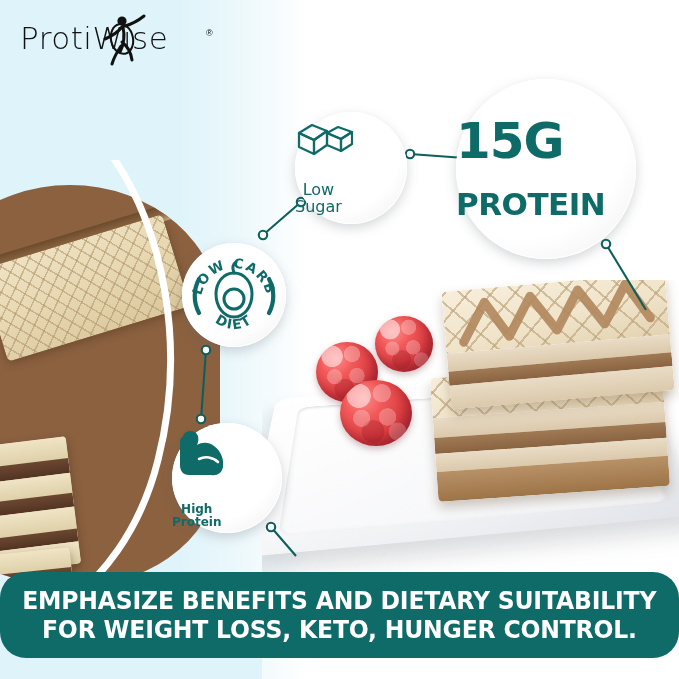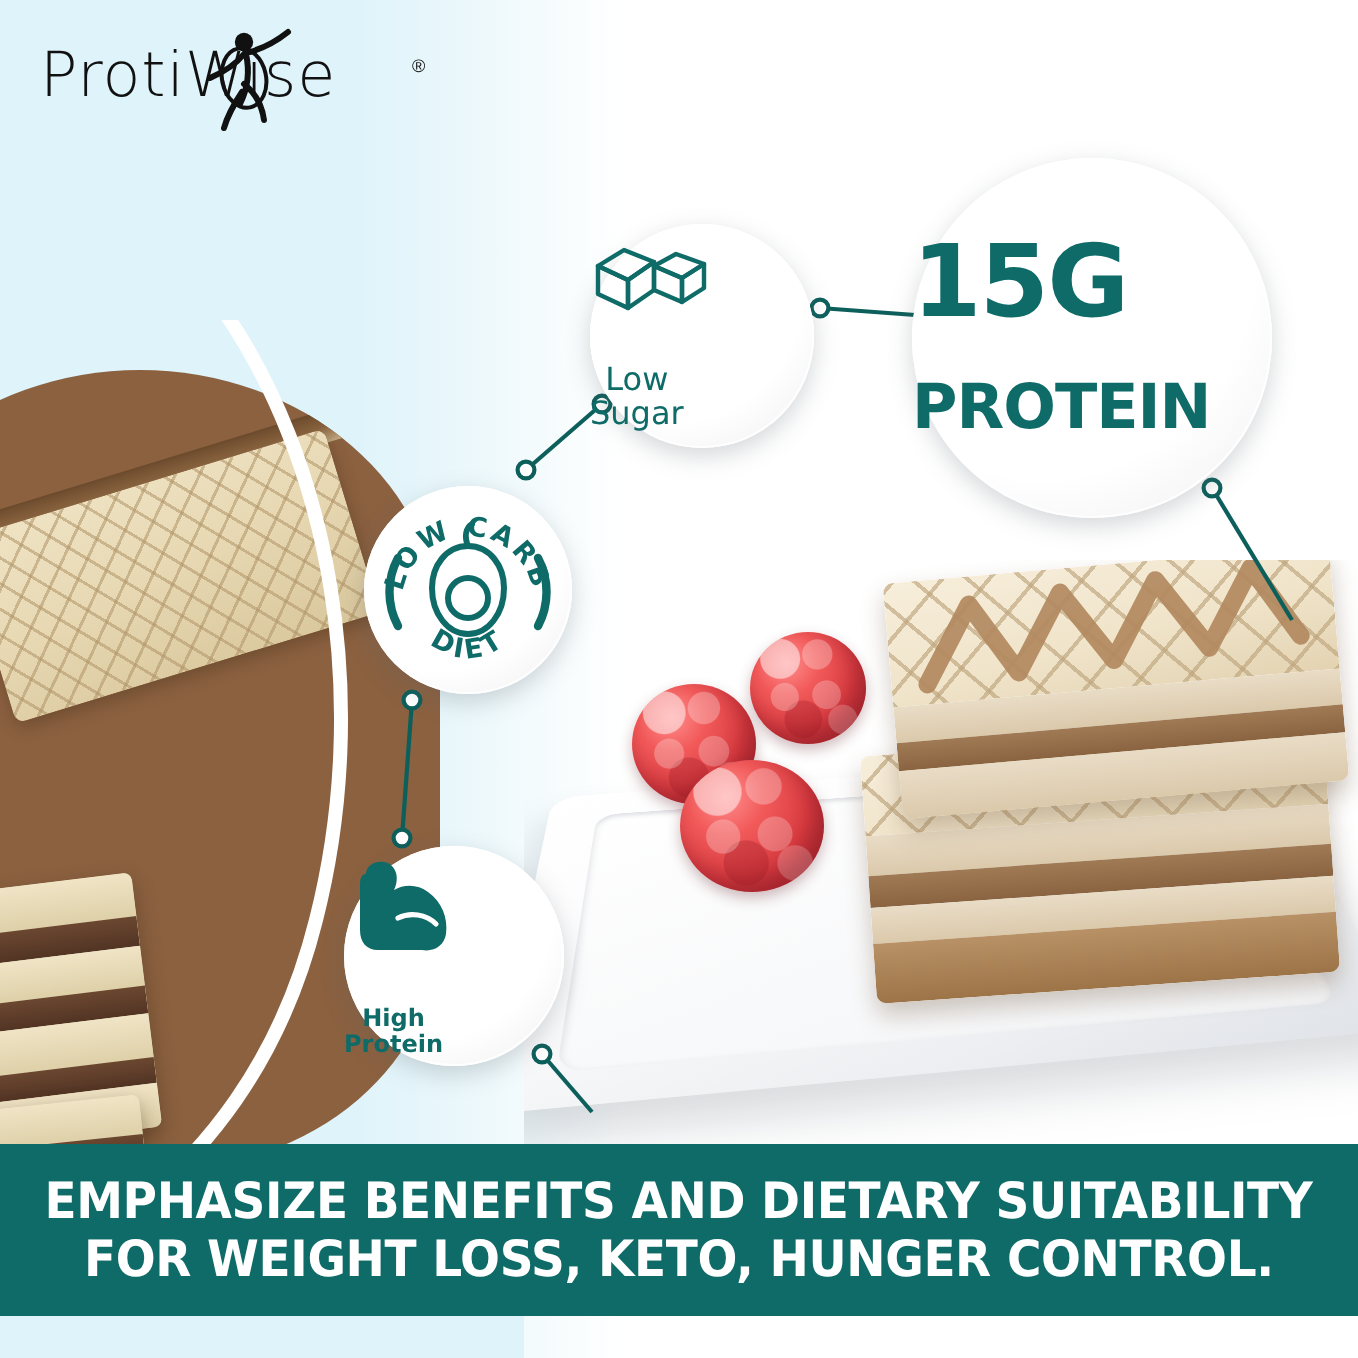--- a/index.html
+++ b/index.html
@@ -281,20 +281,21 @@
   
   .bottom-banner {
     position: absolute;
     left: 0; top: 572px;
     width: 679px; height: 86px;
     background: #0e6b68;
     display: flex;
     flex-direction: column;
     align-items: center;
     justify-content: center;
+    border-radius: 26px;
   }
   .banner-line {
     color: #ffffff;
     font-family: "DejaVu Sans", sans-serif;
     font-weight: bold;
     font-size: 25px;
     line-height: 1.16;
     letter-spacing: -.2px;
     white-space: nowrap;
     transform: scaleX(.94);

